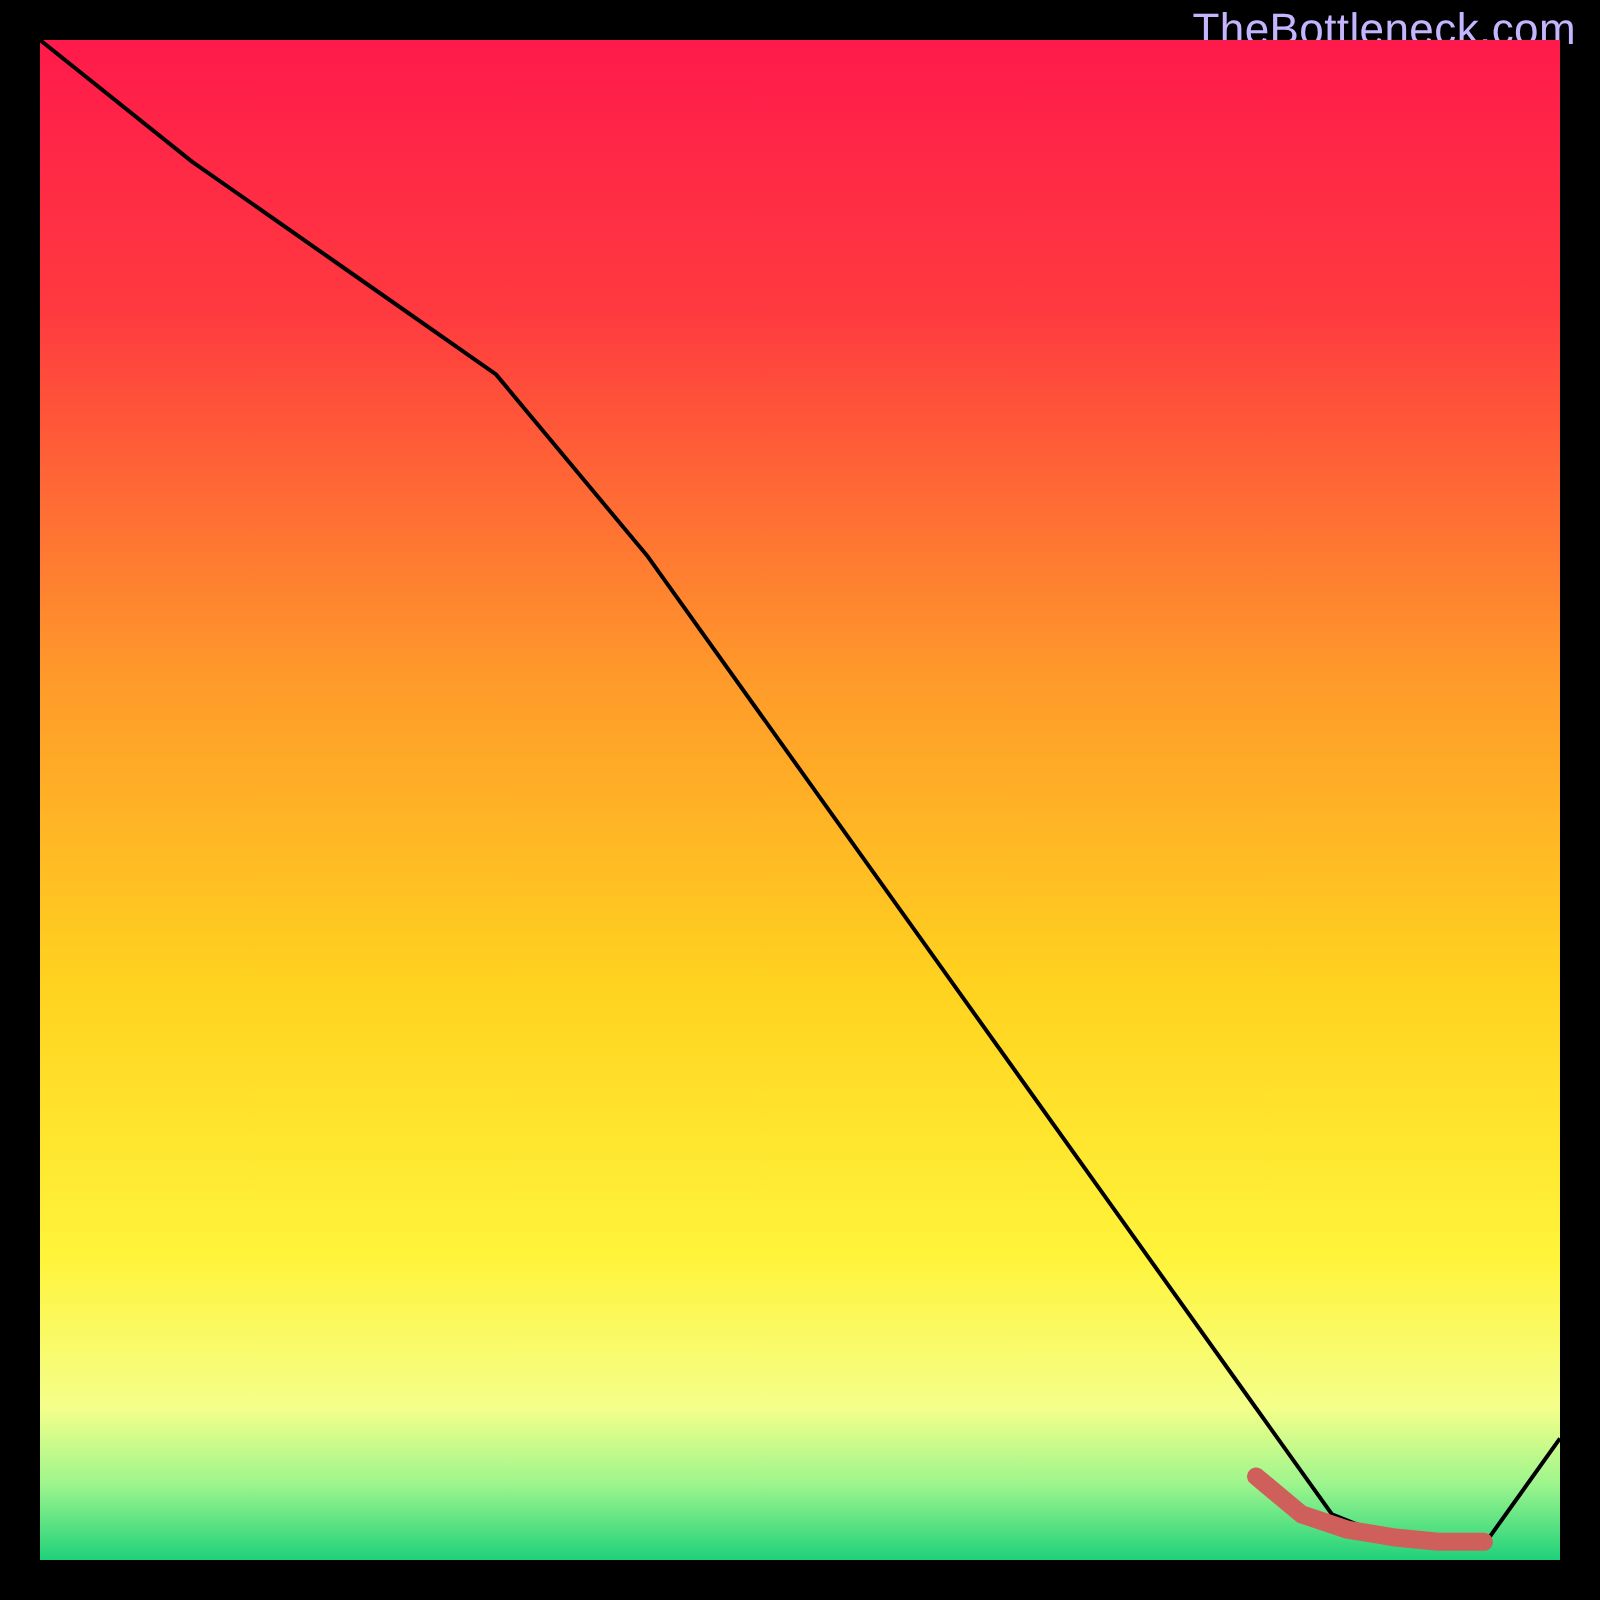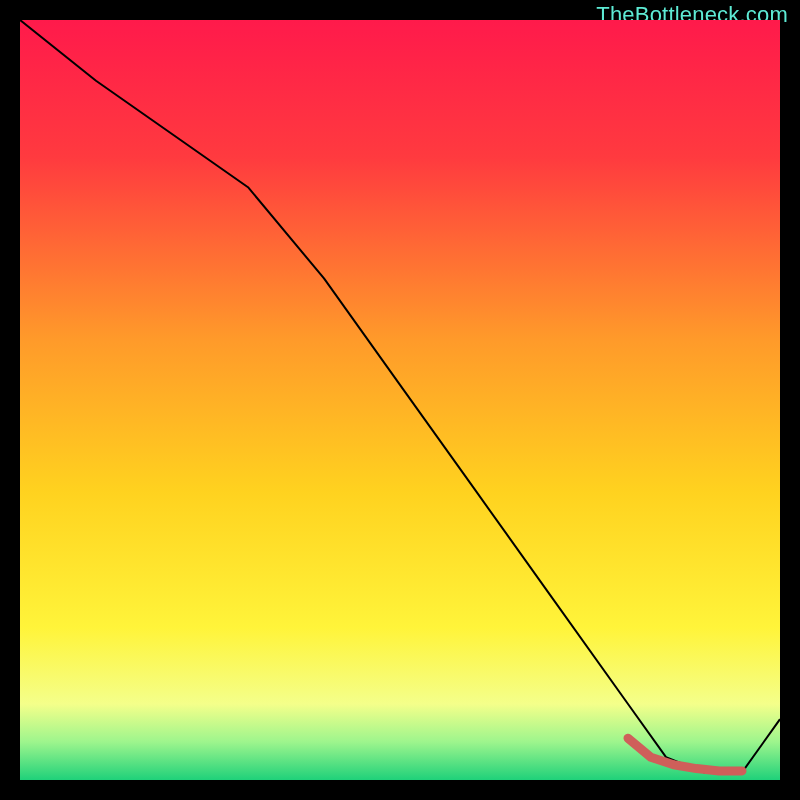--- a/index.html
+++ b/index.html
@@ -15,21 +15,21 @@
     width: 800px;
     height: 800px;
     background: #000;
   }
   .watermark {
     position: absolute;
     top: 2px;
     right: 12px;
     font-family: Arial, Helvetica, sans-serif;
     font-size: 22px;
-    color: #5eead4;
+    color: #c4b5fd;
     letter-spacing: 0.2px;
   }
   svg.plot {
     position: absolute;
     left: 20px;
     top: 20px;
     width: 760px;
     height: 760px;
     display: block;
   }

